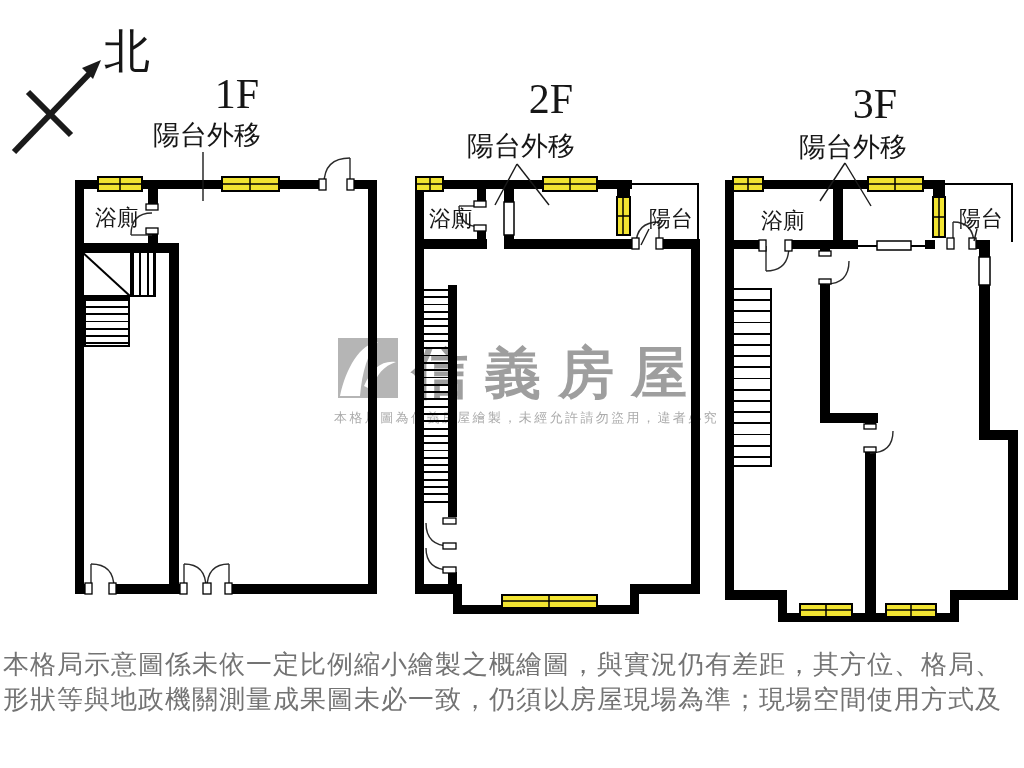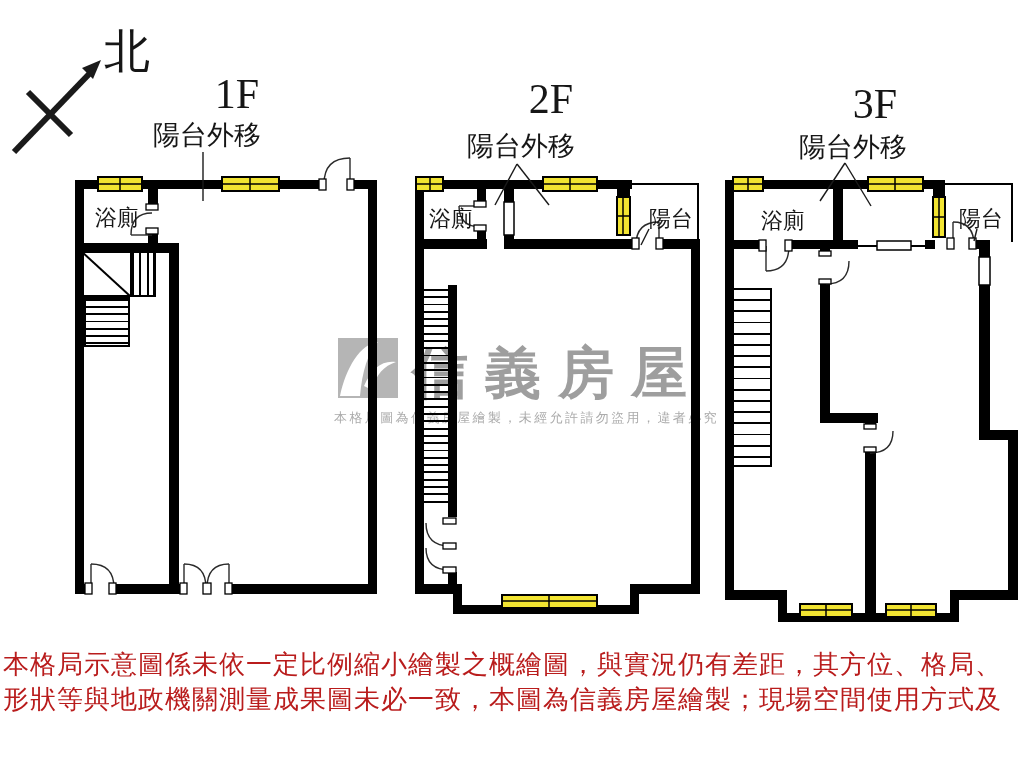--- a/index.html
+++ b/index.html
@@ -12,21 +12,21 @@
   #wm-notice{position:absolute;left:334px;top:409px;font-size:13px;color:#ababab;
              letter-spacing:2.4px;white-space:nowrap;}
   
   .stair{position:absolute;}
   .tread-v{background:repeating-linear-gradient(to bottom,#000 0,#000 1.8px,transparent 1.8px,transparent var(--step));}
   .tread-h{background:repeating-linear-gradient(to right,#000 0,#000 1.8px,transparent 1.8px,transparent var(--step));}
   
   #plan{position:absolute;left:0;top:0;z-index:3;}
   
   #disclaimer{position:absolute;left:3px;top:647px;width:1020px;z-index:4;
-              font-size:26px;line-height:35px;letter-spacing:1px;color:#b91c1c;}
+              font-size:26px;line-height:35px;letter-spacing:1px;color:#737373;}
   #disclaimer p{margin:0;white-space:nowrap;}
   svg text{font-family:"Liberation Serif", serif;fill:#161616;}
   .ttl{font-size:42px;}
   .note{font-size:27px;}
   .room{font-size:22px;}
   .north{font-size:46px;}
 </style>
 </head>
 <body>
 
@@ -255,16 +255,16 @@
     <g>
       <text class="ttl" x="875" y="118" text-anchor="middle">3F</text>
       <text class="note" x="853" y="156" text-anchor="middle">陽台外移</text>
       <text class="room" x="783" y="228" text-anchor="middle">浴廁</text>
       <text class="room" x="981" y="226" text-anchor="middle">陽台</text>
     </g>
   </svg>
 
   <div id="disclaimer">
     <p>本格局示意圖係未依一定比例縮小繪製之概繪圖，與實況仍有差距，其方位、格局、</p>
-    <p>形狀等與地政機關測量成果圖未必一致，本圖為信義房屋繪製；現場空間使用方式及</p>
+    <p>形狀等與地政機關測量成果圖未必一致，仍須以房屋現場為準；現場空間使用方式及</p>
   </div>
 
 </div>
 
 </body></html>

